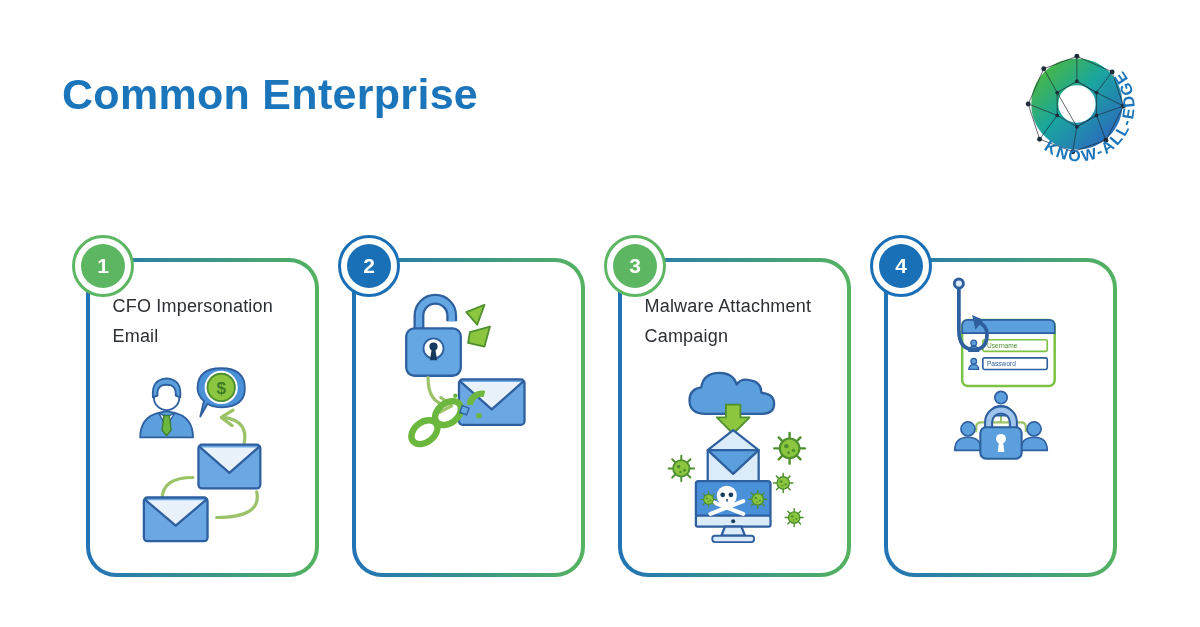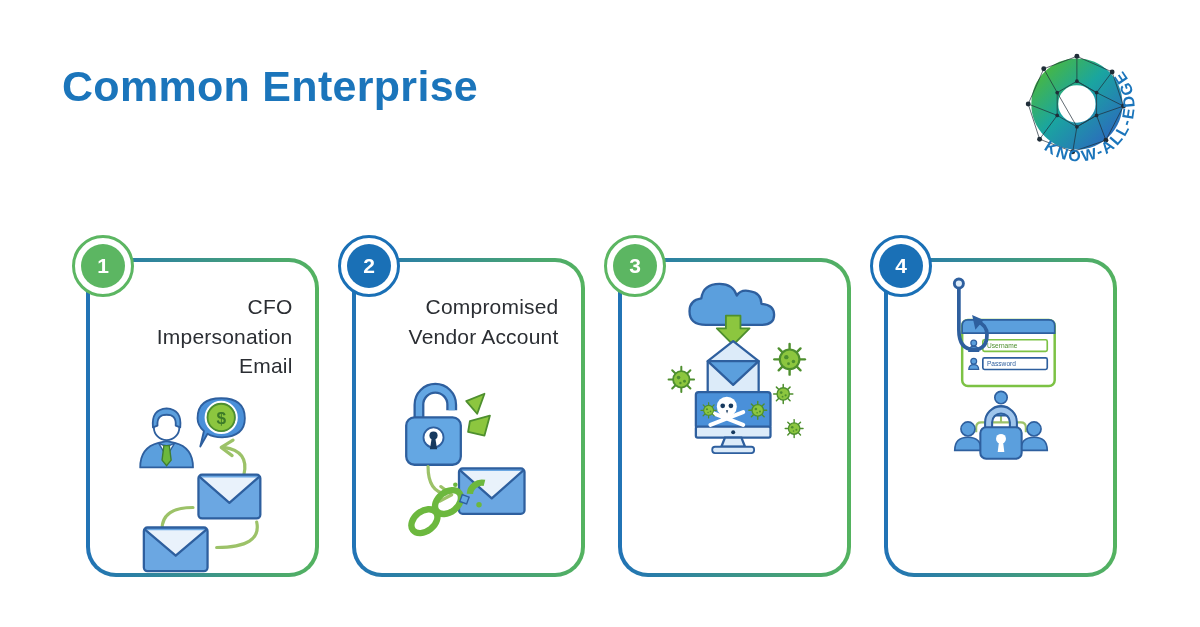--- a/index.html
+++ b/index.html
@@ -1,40 +1,40 @@
 <!DOCTYPE html>
 <html><head>
 <meta charset="utf-8">
 <style>
   html,body{margin:0;padding:0;}
   body{
     width:1200px;height:627px;background:#ffffff;position:relative;overflow:hidden;
     font-family:"Liberation Sans", sans-serif;
   }
-  .title-block{position:absolute;left:62px;top:58px;font-weight:bold;font-size:43px;line-height:56px;letter-spacing:.3px;}
+  .title-block{position:absolute;left:62px;top:66px;font-weight:bold;font-size:43px;line-height:56px;letter-spacing:.3px;}
   .logo-wrap{position:absolute;left:1000px;top:46px;width:160px;height:145px;}
   .cards-row{position:absolute;left:86px;top:258px;display:flex;gap:33px;}
   .card{
     box-sizing:border-box;width:233px;height:319px;border-radius:30px;position:relative;
     border:4px solid transparent;
     background:linear-gradient(#fff,#fff) padding-box,
                linear-gradient(90deg,#2173b6,#54b35f) border-box;
   }
   .badge{
     position:absolute;left:-18px;top:-27px;width:62px;height:62px;border-radius:50%;
     background:#fff;border:3px solid #999;box-sizing:border-box;
     display:flex;align-items:center;justify-content:center;
   }
   .badge-inner{
     width:44px;height:44px;border-radius:50%;display:flex;align-items:center;justify-content:center;
     color:#fff;font-weight:bold;font-size:21px;
   }
   .card-title{
-    margin:30px auto 0;width:180px;text-align:right;
-    font-size:21px;line-height:29.5px;color:#2b2e33;letter-spacing:.2px;
+    margin:30px auto 0;width:180px;text-align:left;
+    font-size:18px;line-height:29.5px;color:#2b2e33;letter-spacing:.2px;
   }
   .card-icon{display:flex;justify-content:center;align-items:flex-start;margin-top:10px;}
   svg text{font-family:"Liberation Sans", sans-serif;}
 </style>
 </head>
 <body>
 
 <div class="title-block" style="color: rgb(27, 117, 187);">
   <div>Common Enterprise</div>
 </div>
@@ -120,21 +120,20 @@
           <path d="M21 152 L55 181 L89 152" fill="none" stroke="#2e5f9e" stroke-width="2.5" stroke-linejoin="round"></path>
         </g>
       </svg>
     </div>
   </div>
 
   <div class="card">
     <div class="badge" style="border-color: rgb(26, 112, 182);">
       <div class="badge-inner" style="background-color: rgb(26, 112, 182);">2</div>
     </div>
-    <div class="card-title">Compromised Vendor Account</div>
     <div class="card-icon">
       <svg width="160" height="182" viewBox="0 0 170 200">
 
         <g>
           <path d="M30 62 V48 a18 18 0 0 1 36 0 v6" fill="none" stroke="#2e5f9e" stroke-width="12"></path>
           <path d="M30 62 V48 a18 18 0 0 1 36 0 v6" fill="none" stroke="#64a7e3" stroke-width="7"></path>
           <rect x="16" y="62" width="60" height="52" rx="9" fill="#64a7e3" stroke="#2e5f9e" stroke-width="2.5"></rect>
           <circle cx="46" cy="84" r="11" fill="#ffffff" stroke="#2e5f9e" stroke-width="2"></circle>
           <circle cx="46" cy="82" r="4.5" fill="#16395e"></circle>
           <path d="M44 85 h4 l2 12 h-8 z" fill="#16395e"></path>
@@ -165,20 +164,21 @@
           <circle cx="96" cy="158" r="3" fill="#6cb83e"></circle>
         </g>
       </svg>
     </div>
   </div>
 
   <div class="card">
     <div class="badge" style="border-color: rgb(92, 182, 98);">
       <div class="badge-inner" style="background-color: rgb(92, 182, 98);">3</div>
     </div>
+    <div class="card-title">Malware Attachment Campaign</div>
     <div class="card-icon">
       <svg width="160" height="182" viewBox="0 0 170 200">
         <defs>
           <g id="vir">
             <g stroke="#4e8f2e" stroke-width="2.2" stroke-linecap="round">
               <line x1="0" y1="-9" x2="0" y2="-14"></line>
                 <line x1="0" y1="9" x2="0" y2="14"></line>
               <line x1="-9" y1="0" x2="-14" y2="0"></line>
                 <line x1="9" y1="0" x2="14" y2="0"></line>
               <line x1="-6.4" y1="-6.4" x2="-10" y2="-10"></line>

